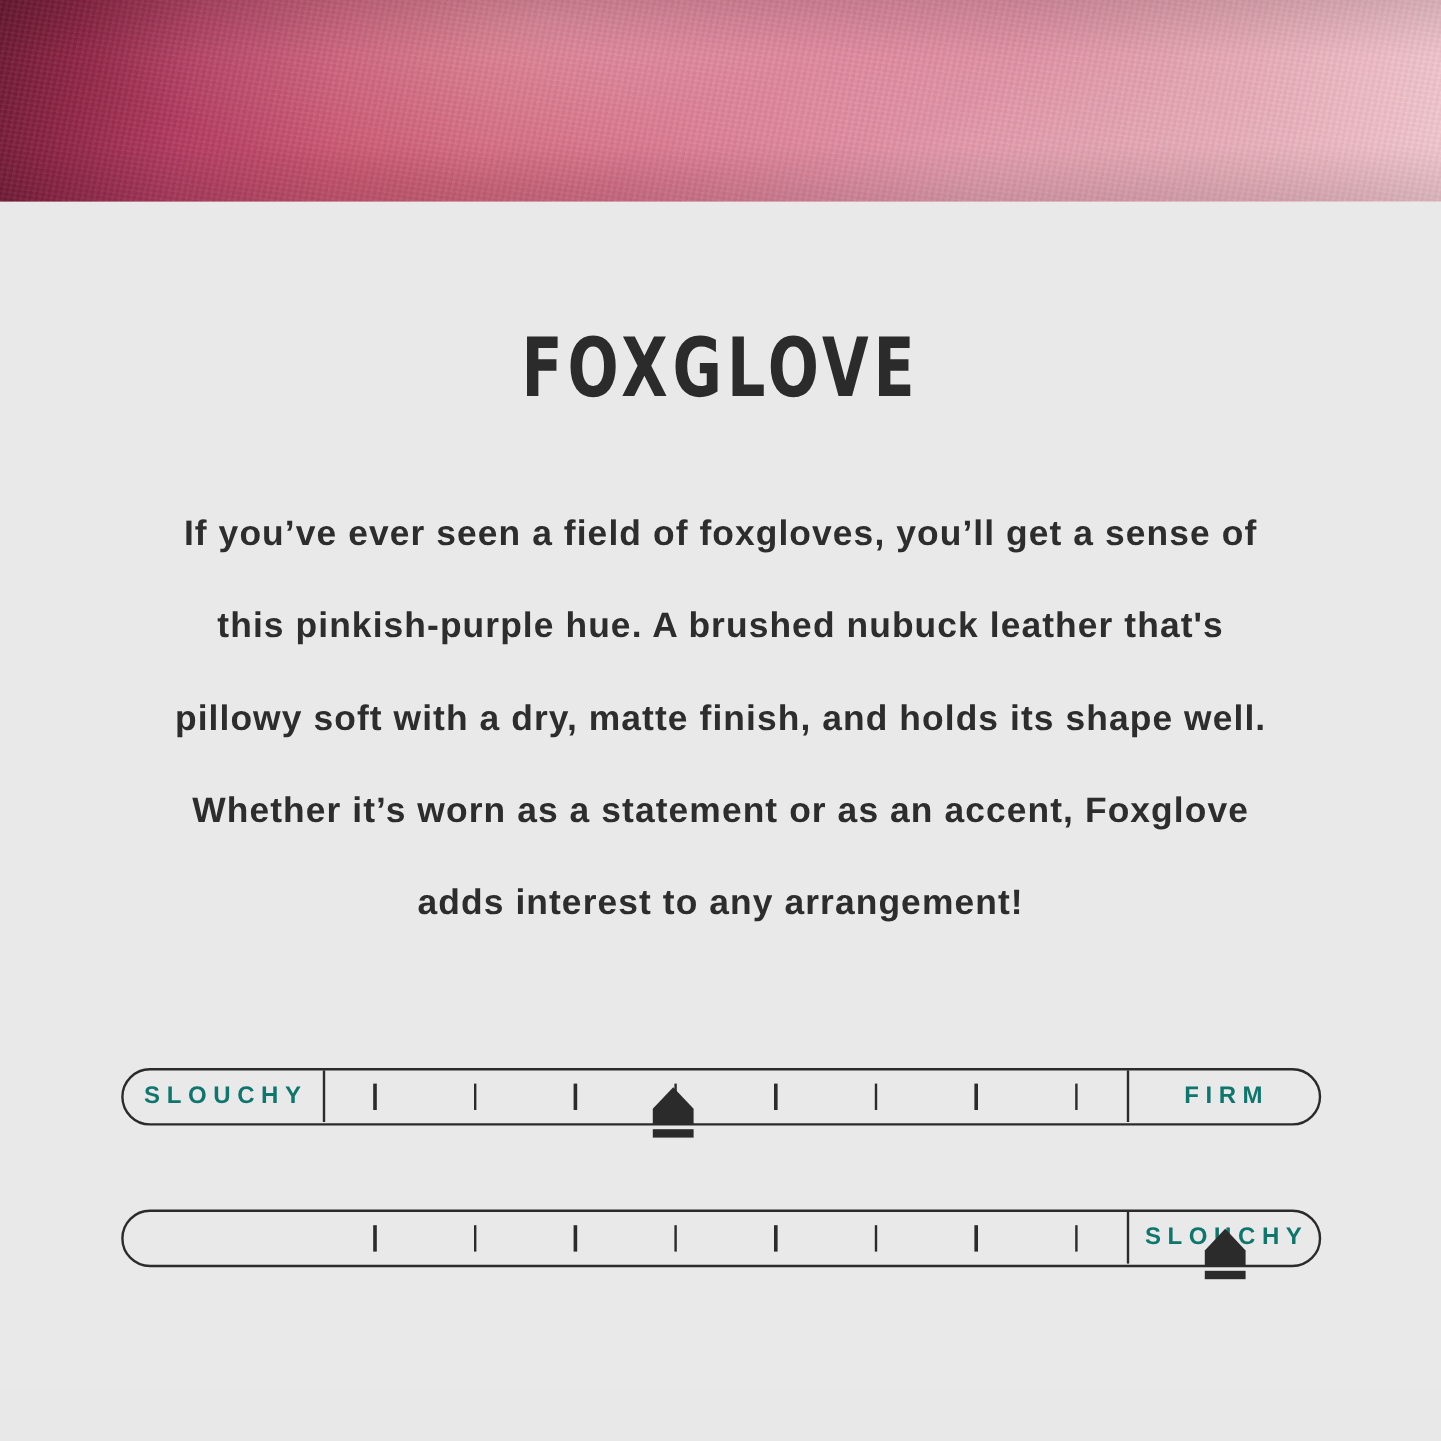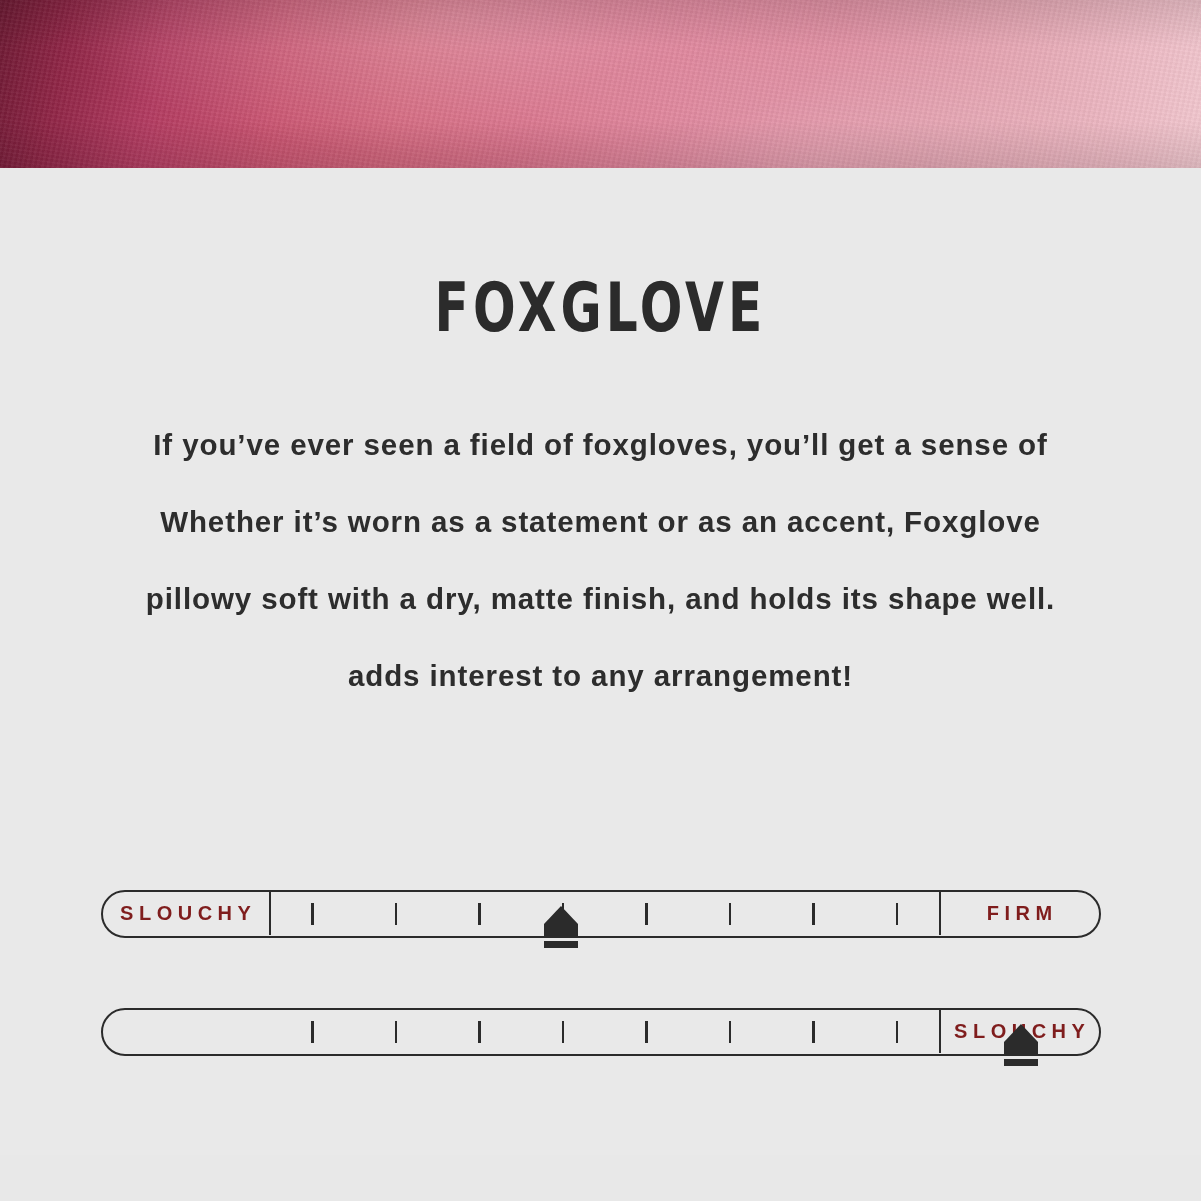--- a/index.html
+++ b/index.html
@@ -140,21 +140,21 @@
     position: absolute;
     top: 0;
     height: 43px;
     display: flex;
     align-items: center;
     justify-content: center;
     font-family: "Liberation Sans", sans-serif;
     font-weight: 700;
     font-size: 20px;
     letter-spacing: 5.5px;
-    color: #7f1d1d;
+    color: #0f766e;
     text-indent: 5.5px;
     box-sizing: border-box;
   }
   .cap-left {
     left: 0;
     width: 168px;
     border-right: 2.5px solid #2b2b2b;
   }
   .cap-right {
     right: 0;
@@ -196,22 +196,23 @@
     <div class="sheen-a"></div>
     <div class="sheen-b"></div>
     <div class="sheen-c"></div>
     <div class="vign"></div>
   </div>
 
   <h1 class="title">FOXGLOVE</h1>
 
   <div class="copy">
     <p>If you’ve ever seen a field of foxgloves, you’ll get a sense of</p>
+    <p>this pinkish-purple hue. A brushed nubuck leather that's</p>
+    <p>pillowy soft with a dry, matte finish, and holds its shape well.</p>
     <p>Whether it’s worn as a statement or as an accent, Foxglove</p>
-    <p>pillowy soft with a dry, matte finish, and holds its shape well.</p>
     <p class="last">adds interest to any arrangement!</p>
   </div>
 
   <div class="scales">
 
     <div class="scale-row">
       <div class="scale-track">
         <div class="cap cap-left">SLOUCHY</div>
         <div class="ticks">
           <span class="tick"></span>

